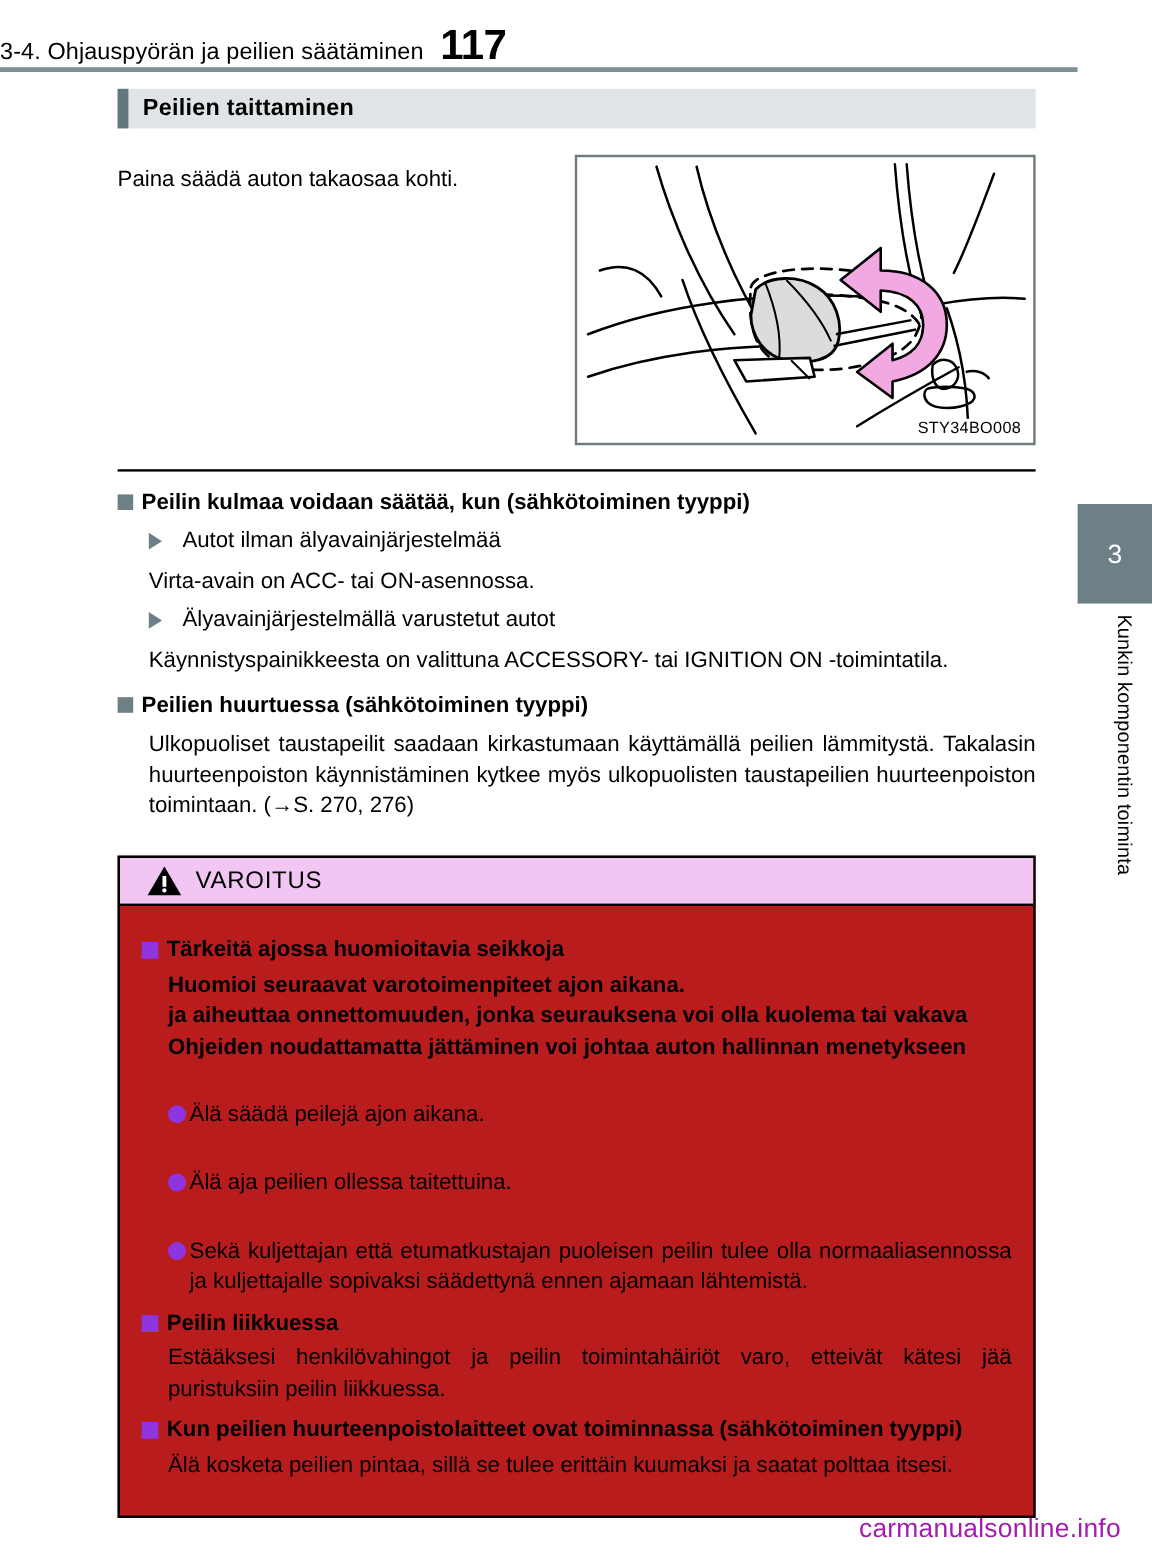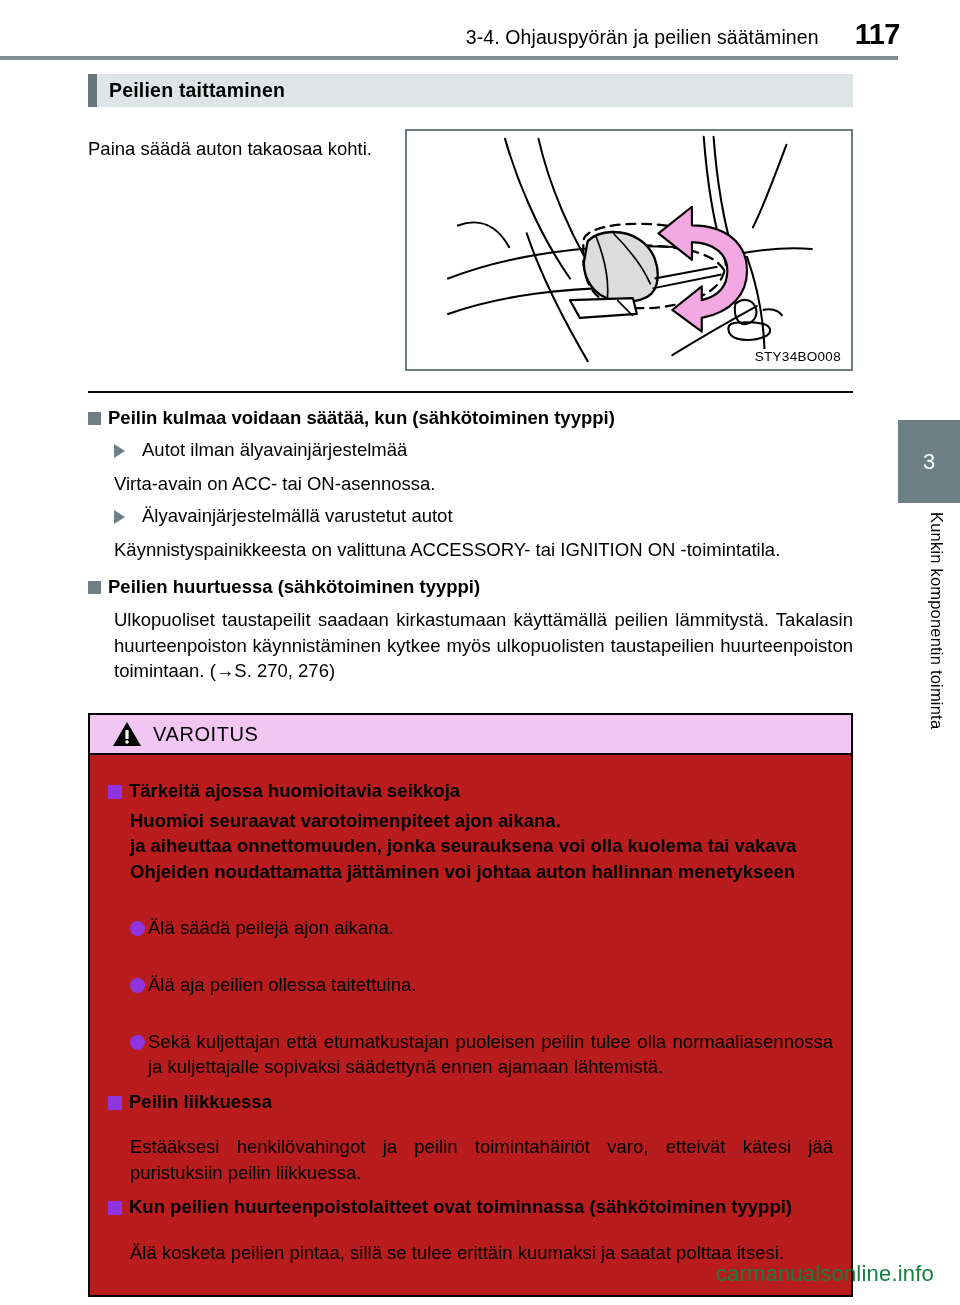--- a/index.html
+++ b/index.html
@@ -17,30 +17,29 @@
     overflow: hidden;
   }
 
   
   .page-header {
     position: absolute;
     left: 0; top: 18px;
     width: 900px;
     display: flex;
     align-items: baseline;
-    justify-content: flex-end;
-    gap: 36px;
+    gap: 14px;
   }
   .header-title {
     font-size: 19.5px;
     letter-spacing: 0.1px;
     white-space: nowrap;
   }
   .page-number {
-    font-size: 29px;
+    font-size: 35px;
     font-weight: bold;
     letter-spacing: -0.5px;
   }
   .header-rule {
     position: absolute;
     left: 0; top: 56px;
     width: 898px;
     height: 4px;
     background: #7d9095;
   }
@@ -66,21 +65,21 @@
     font-size: 16.5px;
     letter-spacing: 0.2px;
     white-space: nowrap;
     writing-mode: vertical-rl;
     text-orientation: mixed;
   }
 
   
   .content {
     position: absolute;
-    left: 88px;
+    left: 98px;
     top: 74px;
     width: 765px;
   }
 
   
   .section-bar {
     display: flex;
     align-items: stretch;
     height: 33px;
     background: #dfe5e7;
@@ -108,21 +107,21 @@
   }
   .intro-text {
     font-size: 18.5px;
     padding-top: 8px;
     max-width: 370px;
     line-height: 1.35;
   }
 
   
   .figure-box {
-    width: 448px;
+    width: 384px;
     height: 242px;
     border: 2px solid #6e7b7e;
     background: #ffffff;
     position: relative;
     flex: 0 0 auto;
   }
   .figure-box svg { display: block; width: 100%; height: 100%; }
   .figure-caption {
     position: absolute;
     right: 9px;
@@ -224,21 +223,21 @@
   }
   .w-sq-label {
     font-size: 18.5px;
     font-weight: bold;
     line-height: 1.33;
   }
   .w-para {
     font-size: 18.5px;
     line-height: 1.38;
     padding-left: 22px;
-    margin-top: 20px;
+    margin-top: 4px;
     text-align: justify;
   }
   .w-para-lines { padding-left: 22px; margin-top: 4px; font-weight: bold; }
   .w-para-lines div { font-size: 18.5px; line-height: 1.38; }
 
   .w-dot-item {
     display: flex;
     align-items: flex-start;
     gap: 3px;
     margin-top: 31px;
@@ -258,21 +257,21 @@
     text-indent: 0;
   }
   .w-dot-text.nojust { text-align: left; }
 
   
   .footer-watermark {
     position: absolute;
     right: 26px;
     bottom: 18px;
     font-size: 22px;
-    color: #15803d;
+    color: #a21caf;
     letter-spacing: 0.2px;
   }
 </style>
 </head>
 <body>
 
 <div class="page">
 
   <div class="page-header">
     <span class="header-title">3-4. Ohjauspyörän ja peilien säätäminen</span>

